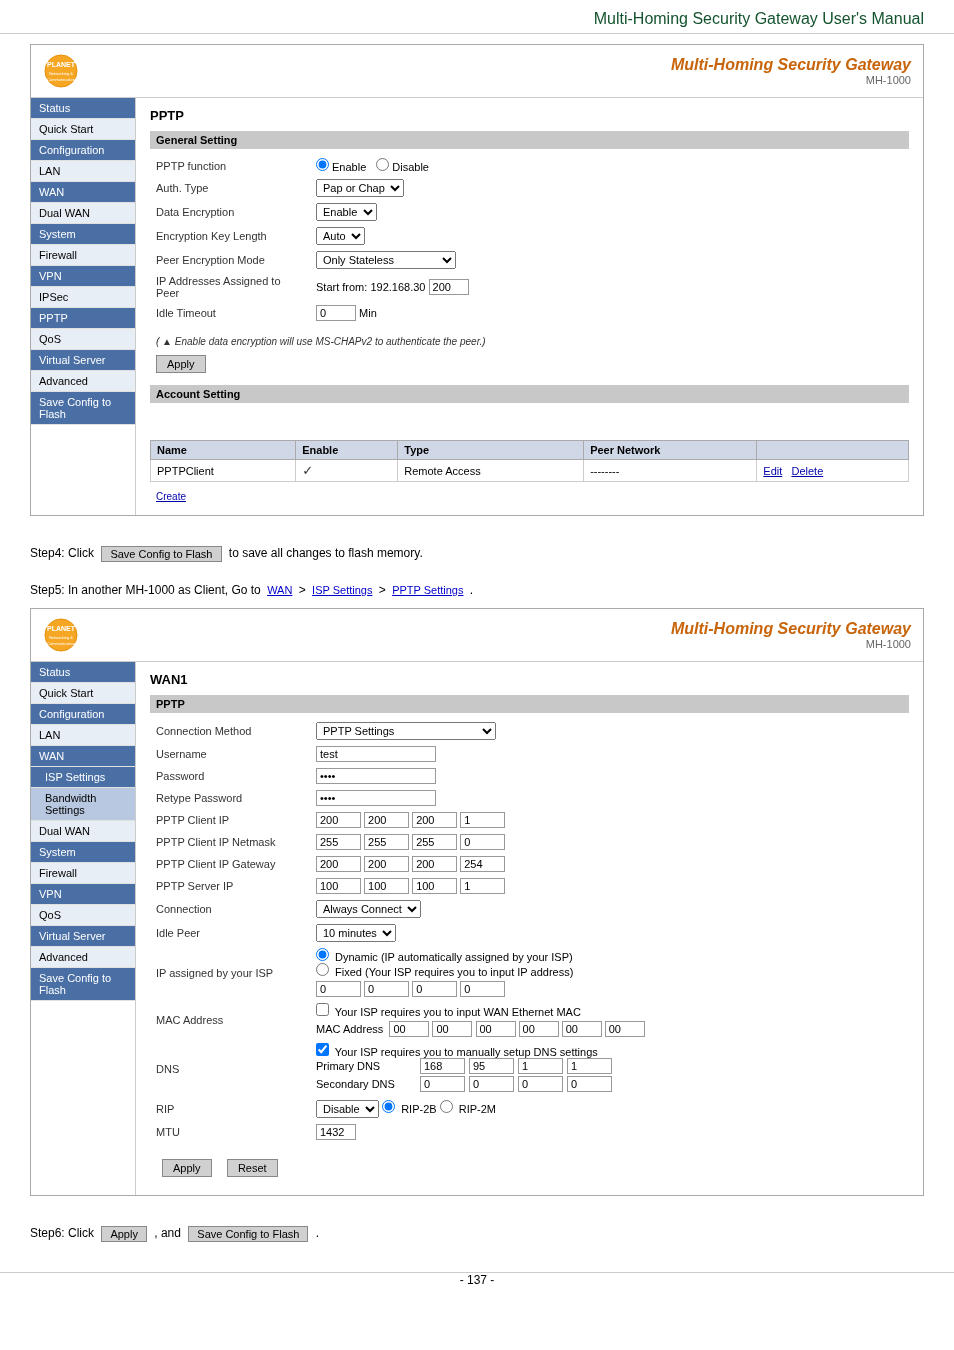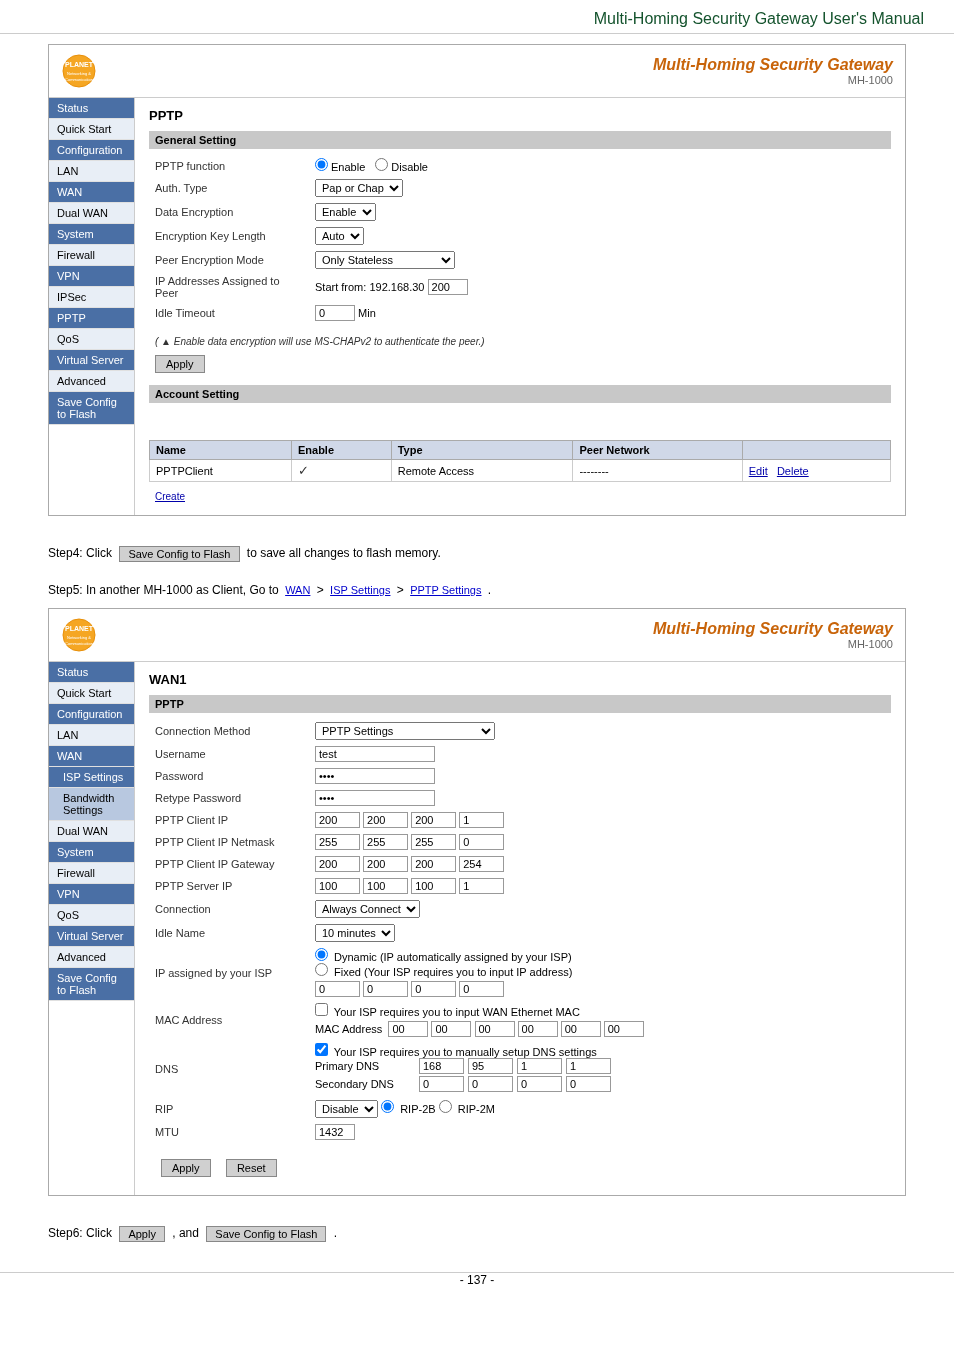--- a/index.html
+++ b/index.html
@@ -13,21 +13,21 @@
 
     .page-header {
       text-align: right;
       padding: 10px 30px 5px;
       font-size: 16px;
       color: #14532d;
       border-bottom: 1px solid #ccc;
     }
 
     .main-content {
-      padding: 10px 48px;
+      padding: 10px 30px;
     }
 
     
     .gateway-box {
       border: 1px solid #aaa;
       margin-bottom: 18px;
       background: #fff;
     }
 
     .gateway-header {
@@ -66,21 +66,21 @@
       color: #666;
       text-align: right;
     }
 
     .gateway-body {
       display: flex;
     }
 
     
     .sidebar {
-      width: 86px;
+      width: 105px;
       background: #fff;
       border-right: 1px solid #ccc;
       flex-shrink: 0;
     }
 
     .sidebar-item {
       padding: 4px 8px;
       font-size: 11px;
       cursor: pointer;
       border-bottom: 1px solid #e0e0e0;
@@ -548,21 +548,21 @@
           </tr>
           <tr>
             <td class="label-col">Connection</td>
             <td>
               <select>
                 <option>Always Connect</option>
               </select>
             </td>
           </tr>
           <tr>
-            <td class="label-col">Idle Name</td>
+            <td class="label-col">Idle Peer</td>
             <td>
               <select>
                 <option>10 minutes</option>
               </select>
             </td>
           </tr>
           <tr>
             <td class="label-col">IP assigned by your ISP</td>
             <td>
               <div>

